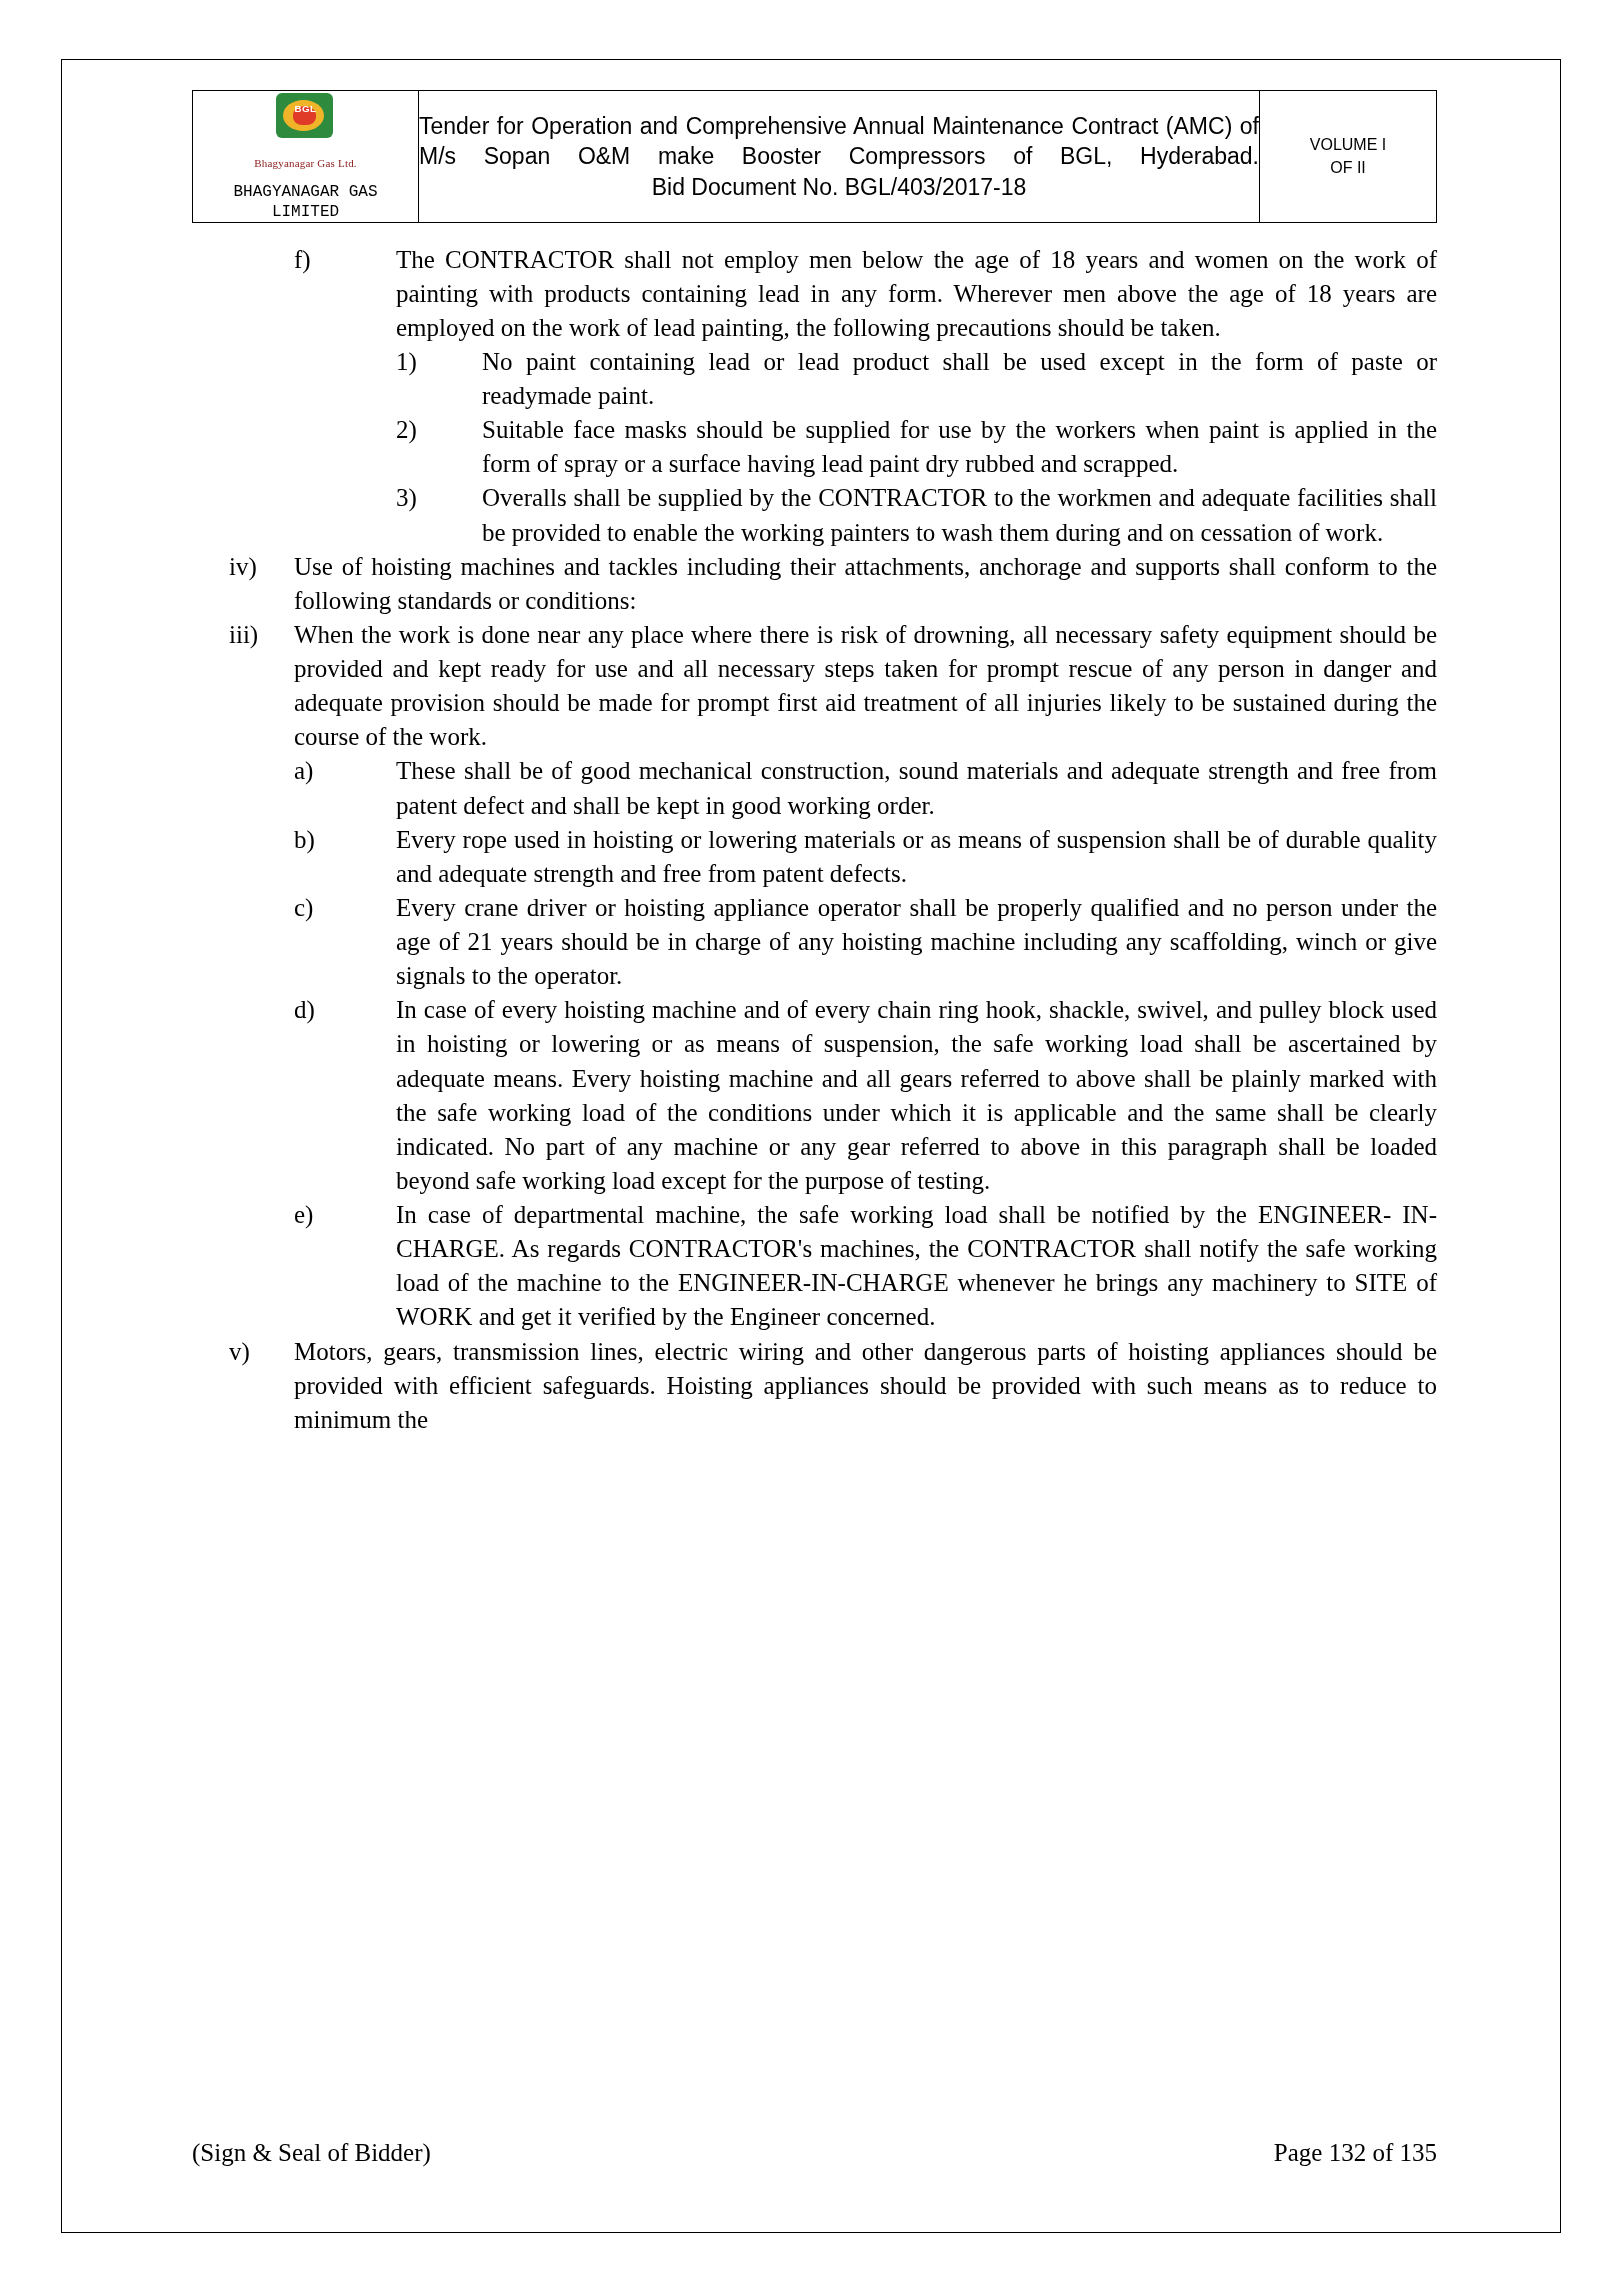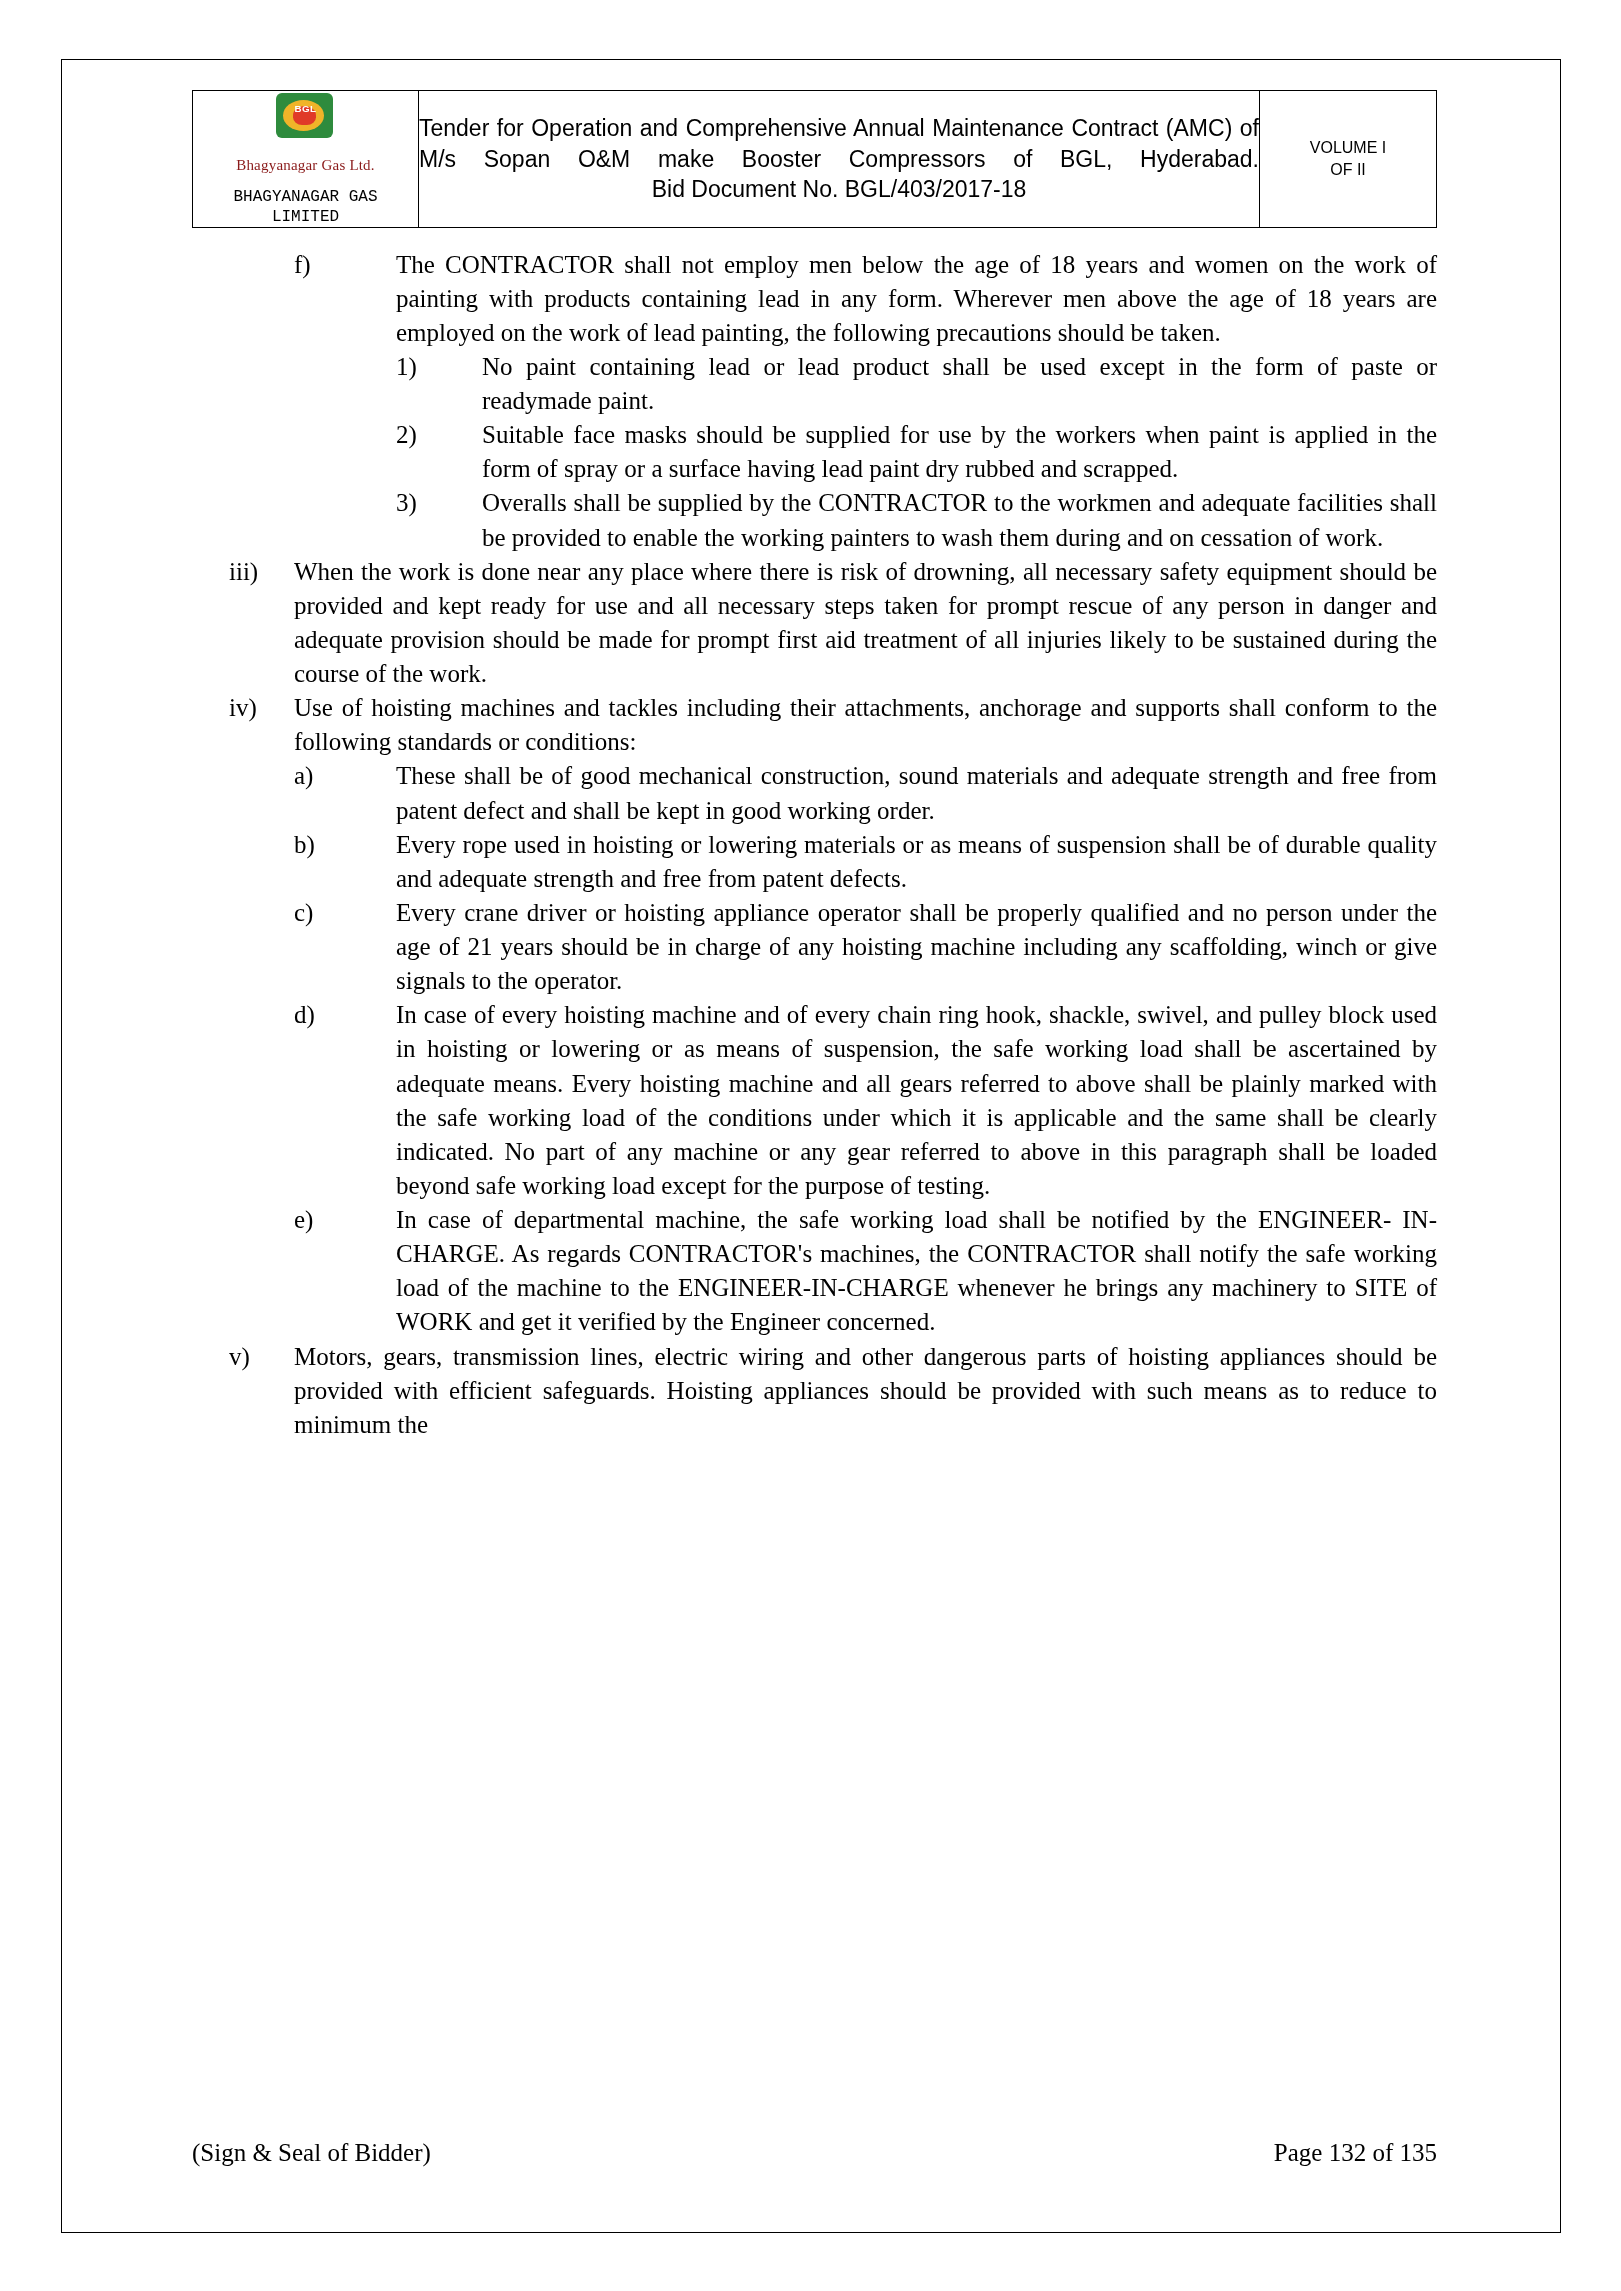--- a/index.html
+++ b/index.html
@@ -98,21 +98,21 @@
     text-align: center;
     font-family: "Liberation Sans", sans-serif;
     font-size: 9.8px;
     font-weight: bold;
     color: #ffffff;
     letter-spacing: 0.5px;
     z-index: 3;
   }
   .logo-sub {
     font-family: "Liberation Serif", serif;
-    font-size: 15px;
+    font-size: 11px;
     color: #8a1a1a;
     margin-top: 1px;
     letter-spacing: 0.2px;
   }
   .logo-name {
     font-family: Liberation Mono, monospace;
     font-size: 16px;
     line-height: 1.25;
     margin-top: 13px;
   }
@@ -241,26 +241,26 @@
         </div>
         <div class="row lvl-num">
           <div class="mark">2)</div>
           <div class="txt">Suitable face masks should be supplied for use by the workers when paint is applied in the form of spray or a surface having lead paint dry rubbed and scrapped.</div>
         </div>
         <div class="row lvl-num">
           <div class="mark">3)</div>
           <div class="txt"> Overalls shall be supplied by the CONTRACTOR to the workmen and adequate facilities shall be provided to enable the working painters to wash them during and on cessation of work.</div>
         </div>
         <div class="row lvl-roman">
+          <div class="mark">iv)</div>
+          <div class="txt">Use of hoisting machines and tackles including their attachments, anchorage and supports shall conform to the following standards or conditions:</div>
+        </div>
+        <div class="row lvl-roman">
           <div class="mark">iii)</div>
           <div class="txt"> When the work is done near any place where there is risk of drowning, all necessary safety equipment should be provided and kept ready for use and all necessary steps taken for prompt rescue of any person in danger and adequate provision should be made for prompt first aid treatment of all injuries likely to be sustained during the course of the work.</div>
-        </div>
-        <div class="row lvl-roman">
-          <div class="mark">iv)</div>
-          <div class="txt">Use of hoisting machines and tackles including their attachments, anchorage and supports shall conform to the following standards or conditions:</div>
         </div>
         <div class="row lvl-alpha">
           <div class="mark">a)</div>
           <div class="txt">These shall be of good mechanical construction, sound materials and adequate strength and free from patent defect and shall be kept in good working order.</div>
         </div>
         <div class="row lvl-alpha">
           <div class="mark">b)</div>
           <div class="txt"> Every rope used in hoisting or lowering materials or as means of suspension shall be of durable quality and adequate strength and free from patent defects.</div>
         </div>
         <div class="row lvl-alpha">

